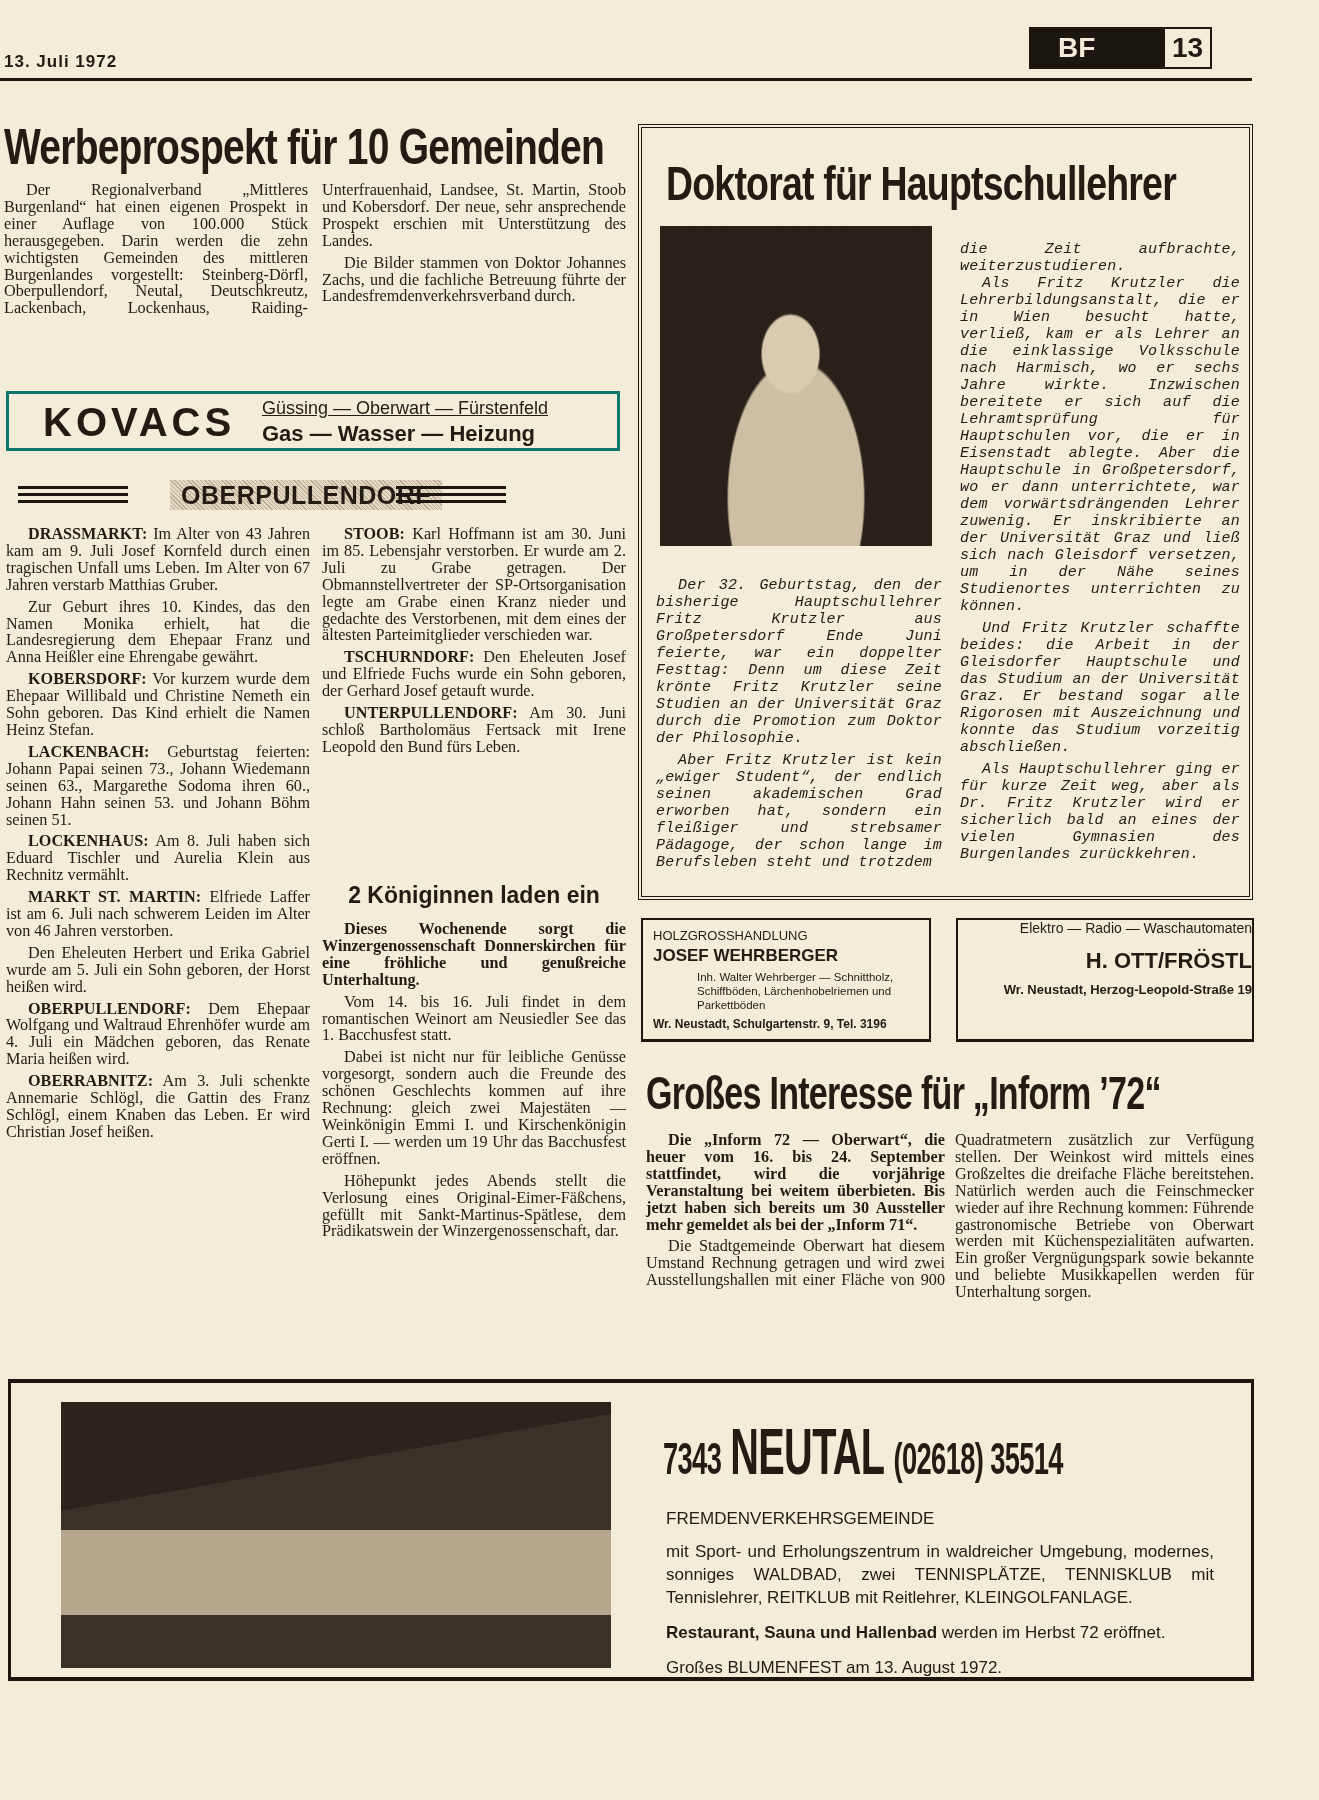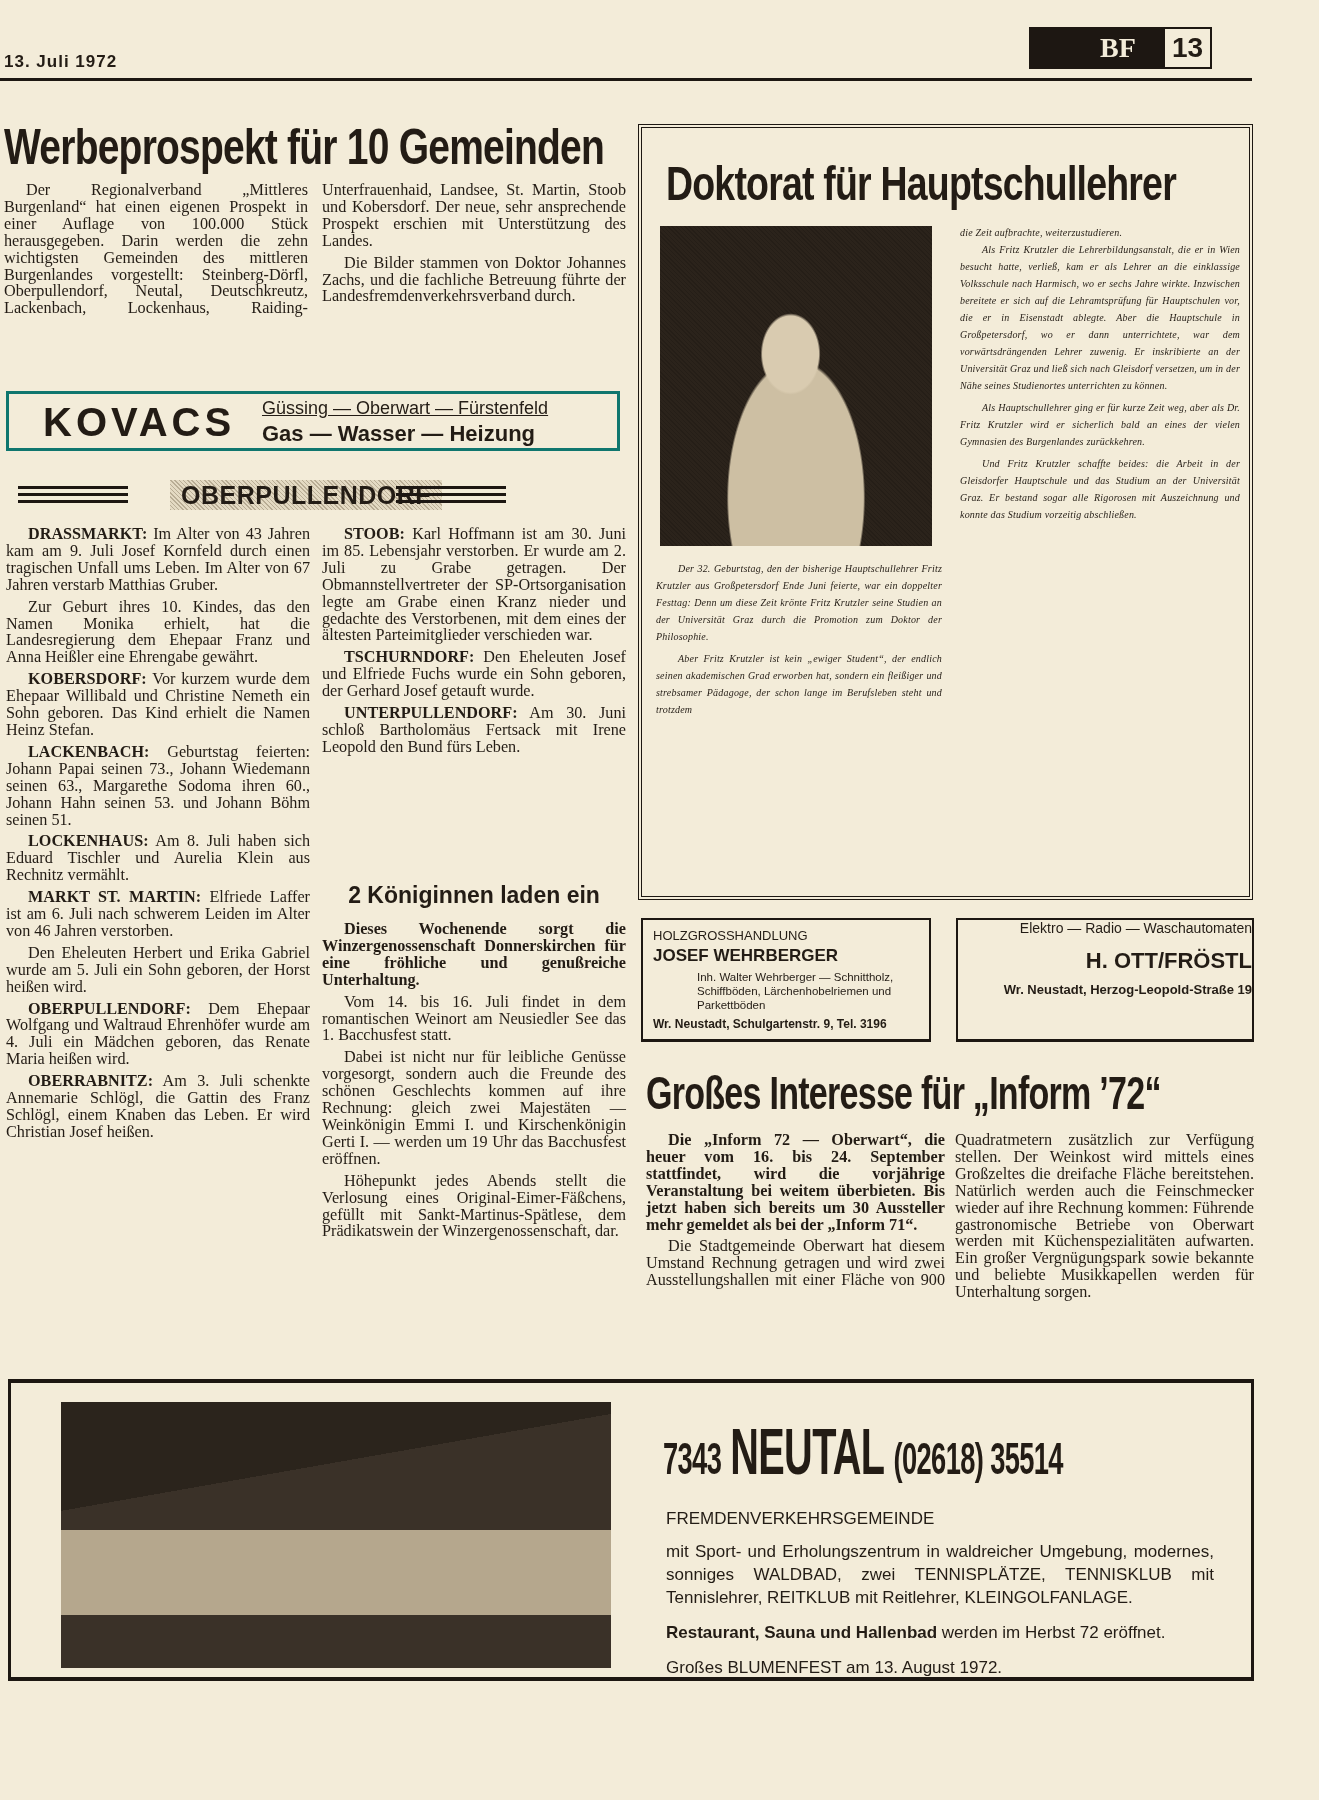--- a/index.html
+++ b/index.html
@@ -1,20 +1,20 @@
 <!DOCTYPE html>
 <html><head>
 <meta charset="utf-8">
 <style>
   * { box-sizing: border-box; margin: 0; padding: 0; }
   html, body { width: 1319px; height: 1800px; background: #f3ecd9; overflow: hidden; }
   body { position: relative; color: #231c15; font-family: "Liberation Serif", serif; }
   .abs { position: absolute; }
   .serif { font-family: "Liberation Serif", serif; font-size: 16.2px; line-height: 16.9px; text-align: justify; }
-  .italic { font-style: italic; font-family: Liberation Serif, serif; font-size: 10px; line-height: 17px; letter-spacing: 0.2px; }
+  .italic { font-style: italic; font-family: Liberation Mono, monospace; font-size: 15px; line-height: 17px; letter-spacing: 0.2px; margin-top: 17px; }
   .p { text-indent: 22px; }
   .p + .p { margin-top: 5px; }
   .kw { font-weight: bold; }
   .head-cond { font-family: "Liberation Sans", sans-serif; font-weight: bold; transform-origin: left top; white-space: nowrap; letter-spacing: -1px; }
   .col2 { column-count: 2; column-gap: 14px; }
   .rule { background: #1d1712; }
   .sans { font-family: "Liberation Sans", sans-serif; }
   .photo { background:
       radial-gradient(ellipse at 48% 40%, #d9cbb0 0 14%, transparent 15%),
       radial-gradient(ellipse at 50% 85%, #cdbfa3 0 35%, transparent 36%),
@@ -24,21 +24,21 @@
       linear-gradient(170deg, #2b241c 0 30%, transparent 30%),
       linear-gradient(#3a3128 0 48%, #b5a78d 48% 80%, #3a3128 80%),
       repeating-linear-gradient(45deg, rgba(0,0,0,0.18) 0 1px, transparent 1px 3px); }
 </style>
 </head>
 <body>
 
 <div class="abs" style="left:0;top:0;width:1186px;height:82px;">
   <div class="abs sans" style="left:4px;top:52px;font-size:17px;font-weight:bold;letter-spacing:1px;">13. Juli 1972</div>
   <div class="abs" style="left:1029px;top:27px;width:134px;height:42px;background:#1d1712;"></div>
-  <div class="abs sans" style="left:1100px;top:32px;font-size:28px;font-weight:bold;color:#f3ecd9;font-family:Liberation Serif, serif;">BF</div>
+  <div class="abs sans" style="left:1058px;top:32px;font-size:28px;font-weight:bold;color:#f3ecd9;">BF</div>
   <div class="abs sans" style="left:1163px;top:27px;width:49px;height:42px;border:2px solid #1d1712;font-size:28px;font-weight:bold;text-align:center;line-height:38px;">13</div>
   <div class="abs rule" style="left:0;top:78px;width:1252px;height:3px;"></div>
 </div>
 
 <div class="abs" style="left:4px;top:118px;width:622px;">
   <div class="head-cond" style="font-size:50px;line-height:58px;transform:scaleX(0.78);">Werbeprospekt für 10 Gemeinden</div>
   <div class="serif col2" style="margin-top:6px;">
     <p class="p">Der Regionalverband „Mittleres Burgenland“ hat einen eigenen Prospekt in einer Auflage von 100.000 Stück herausgegeben. Darin werden die zehn wichtigsten Gemeinden des mittleren Burgenlandes vorgestellt: Steinberg-Dörfl, Oberpullendorf, Neutal, Deutschkreutz, Lackenbach, Lockenhaus, Raiding-Unterfrauenhaid, Landsee, St. Martin, Stoob und Kobersdorf. Der neue, sehr ansprechende Prospekt erschien mit Unterstützung des Landes.</p>
     <p class="p">Die Bilder stammen von Doktor Johannes Zachs, und die fachliche Betreuung führte der Landesfremdenverkehrsverband durch.</p>
   </div>
@@ -87,22 +87,22 @@
 <div class="abs" style="left:638px;top:124px;width:615px;height:776px;border:4px double #1d1712;">
   <div class="abs head-cond" style="left:24px;top:28px;font-size:48px;line-height:56px;transform:scaleX(0.78);">Doktorat für Hauptschullehrer</div>
   <div class="abs photo" style="left:18px;top:98px;width:272px;height:320px;"></div>
   <div class="abs italic" style="left:14px;top:432px;width:286px;text-align:justify;">
     <p class="p">Der 32. Geburtstag, den der bisherige Hauptschullehrer Fritz Krutzler aus Großpetersdorf Ende Juni feierte, war ein doppelter Festtag: Denn um diese Zeit krönte Fritz Krutzler seine Studien an der Universität Graz durch die Promotion zum Doktor der Philosophie.</p>
     <p class="p">Aber Fritz Krutzler ist kein „ewiger Student“, der endlich seinen akademischen Grad erworben hat, sondern ein fleißiger und strebsamer Pädagoge, der schon lange im Berufsleben steht und trotzdem</p>
   </div>
   <div class="abs italic" style="left:318px;top:96px;width:280px;text-align:justify;">
     <p>die Zeit aufbrachte, weiterzustudieren.</p>
     <p class="p">Als Fritz Krutzler die Lehrerbildungsanstalt, die er in Wien besucht hatte, verließ, kam er als Lehrer an die einklassige Volksschule nach Harmisch, wo er sechs Jahre wirkte. Inzwischen bereitete er sich auf die Lehramtsprüfung für Hauptschulen vor, die er in Eisenstadt ablegte. Aber die Hauptschule in Großpetersdorf, wo er dann unterrichtete, war dem vorwärtsdrängenden Lehrer zuwenig. Er inskribierte an der Universität Graz und ließ sich nach Gleisdorf versetzen, um in der Nähe seines Studienortes unterrichten zu können.</p>
+    <p class="p">Und Fritz Krutzler schaffte beides: die Arbeit in der Gleisdorfer Hauptschule und das Studium an der Universität Graz. Er bestand sogar alle Rigorosen mit Auszeichnung und konnte das Studium vorzeitig abschließen.</p>
     <p class="p">Als Hauptschullehrer ging er für kurze Zeit weg, aber als Dr. Fritz Krutzler wird er sicherlich bald an eines der vielen Gymnasien des Burgenlandes zurückkehren.</p>
-    <p class="p">Und Fritz Krutzler schaffte beides: die Arbeit in der Gleisdorfer Hauptschule und das Studium an der Universität Graz. Er bestand sogar alle Rigorosen mit Auszeichnung und konnte das Studium vorzeitig abschließen.</p>
   </div>
 </div>
 
 <div class="abs sans" style="left:641px;top:918px;width:290px;height:124px;border:2px solid #1d1712;border-bottom-width:3px;padding:8px 10px;">
   <div style="font-size:13px;">HOLZGROSSHANDLUNG</div>
   <div style="font-size:17px;font-weight:bold;margin-top:3px;">JOSEF WEHRBERGER</div>
   <div style="font-size:11.5px;margin:4px 0 0 44px;line-height:14px;">Inh. Walter Wehrberger — Schnittholz, Schiffböden, Lärchenhobelriemen und Parkettböden</div>
   <div style="font-size:12px;font-weight:bold;margin-top:5px;">Wr. Neustadt, Schulgartenstr. 9, Tel. 3196</div>
 </div>
 

